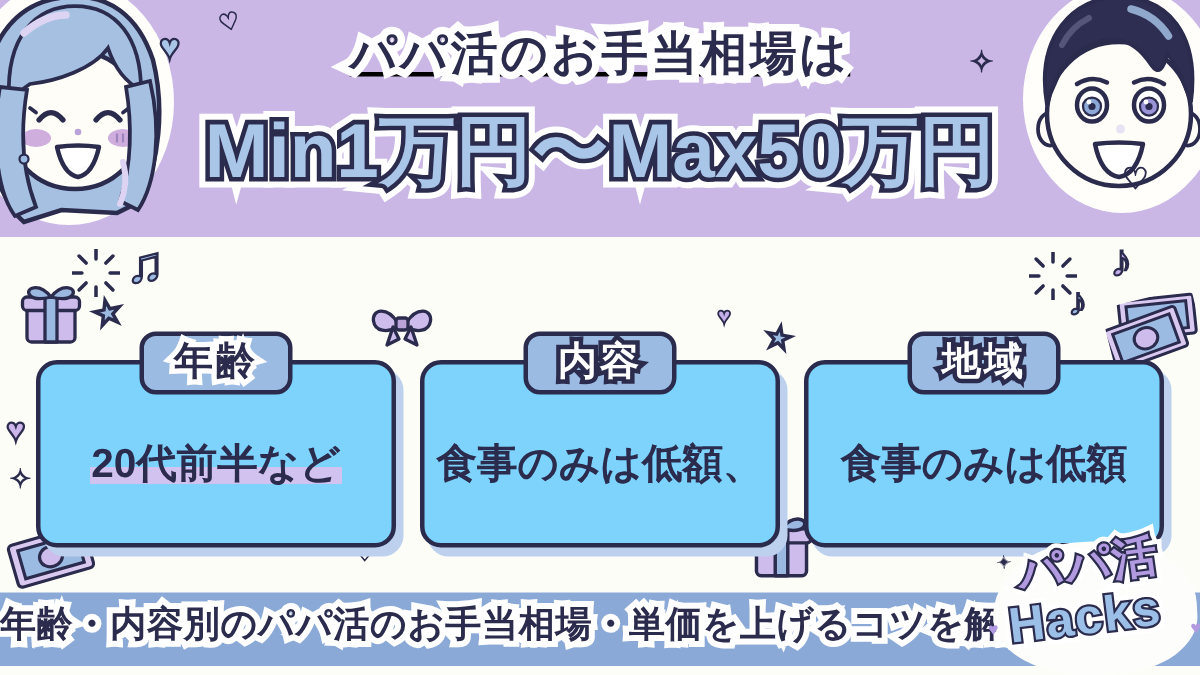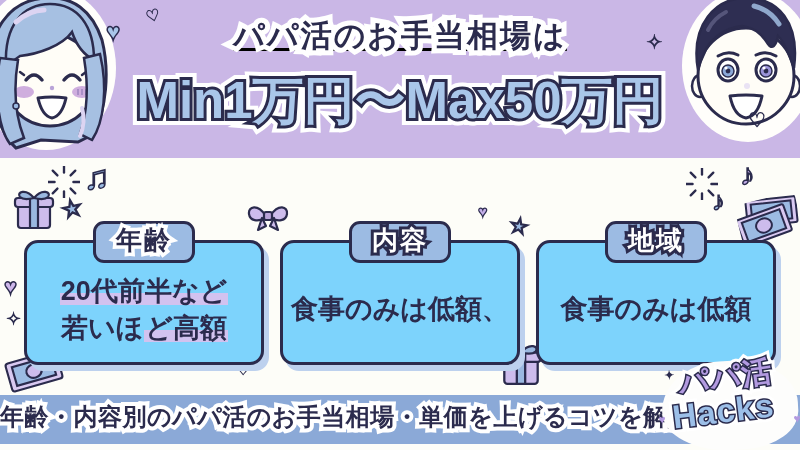--- a/index.html
+++ b/index.html
@@ -234,23 +234,20 @@
         <div class="tag">
           <div class="lt ow">
             <span class="b">年齢</span>
             <span class="f">年齢</span>
           </div>
         </div>
         <div class="card-body">
           <div class="cline">
             <span class="seg hl">20代前半など</span>
           </div>
-          <div class="cline">
-            <span class="seg">若いほ</span><span class="seg hl">ど高額</span>
-          </div>
         </div>
       </div>
 
       <div class="card">
         <div class="tag">
           <div class="lt on">
             <span class="b">内容</span>
             <span class="f">内容</span>
           </div>
         </div>

